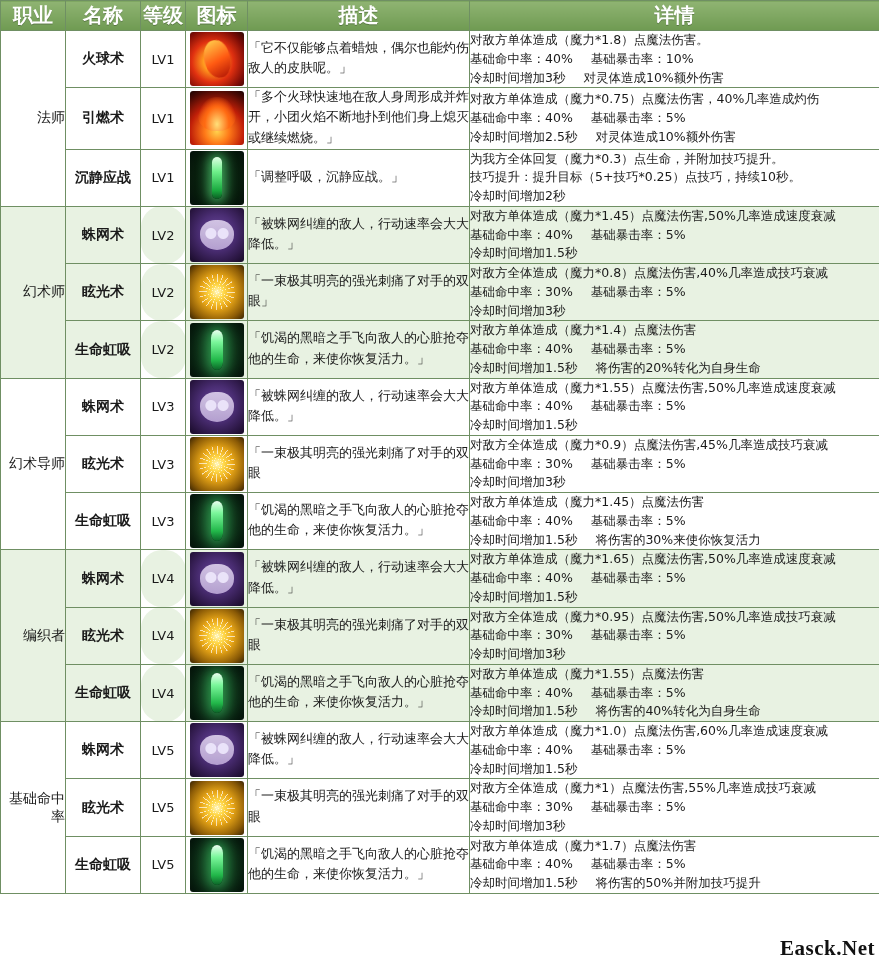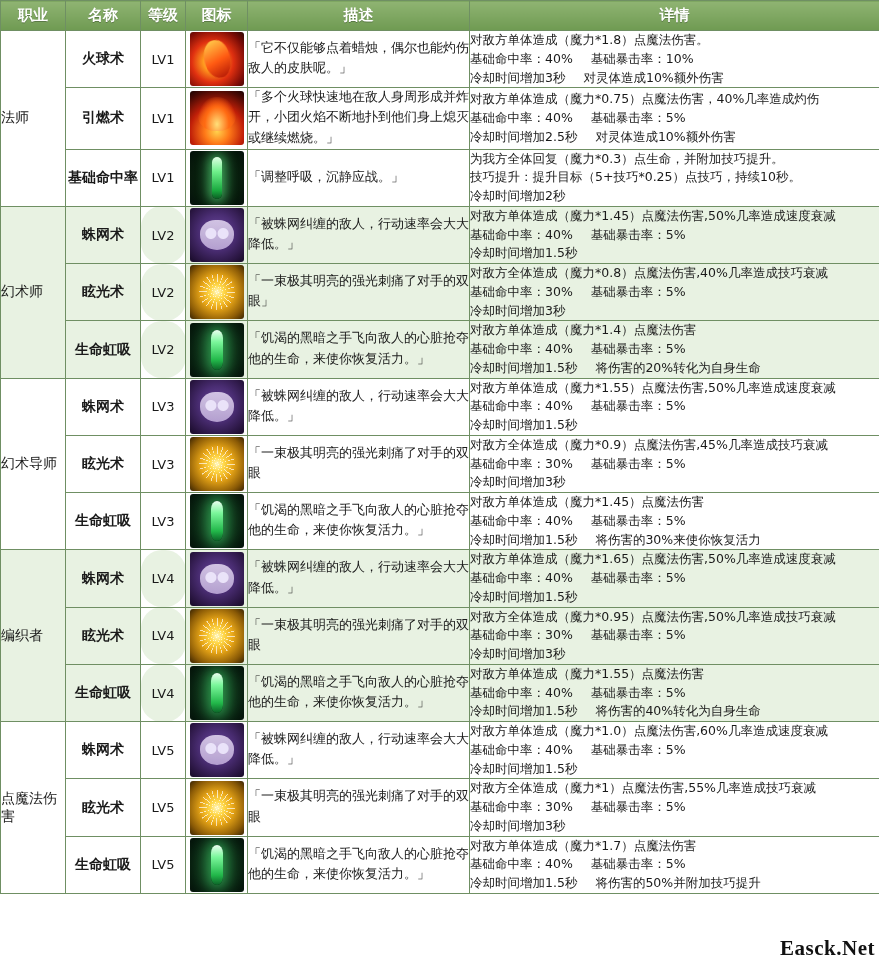--- a/index.html
+++ b/index.html
@@ -22,35 +22,35 @@
   table.skills th, table.skills td {
     border: 1px solid #6f8f63;
     padding: 0;
     vertical-align: middle;
   }
   thead th {
     background: #7aa05f;
     background-image: linear-gradient(#8fb472, #6f9a52);
     color: #ffffff;
     font-weight: bold;
-    font-size: 15px;
+    font-size: 20px;
     height: 30px;
     text-align: center;
     text-shadow: 0 1px 0 rgba(0,0,0,0.25);
   }
   
   col.c-class   { width: 65px; }
   col.c-name    { width: 75px; }
   col.c-level   { width: 45px; }
   col.c-icon    { width: 62px; }
   col.c-desc    { width: 222px; }
   col.c-detail  { width: 410px; }
 
   td.class-cell {
-    text-align: left;
+    text-align: right;
     font-size: 14px;
     color: #1a1a1a;
   }
   td.name-cell {
     text-align: center;
     font-size: 14px;
     font-weight: bold;
     color: #1a1a1a;
   }
   td.level-cell {
@@ -240,21 +240,21 @@
             <span class="icon-box ic-ignite"></span>
           </td>
           <td class="desc-cell">「多个火球快速地在敌人身周形成并炸开，小团火焰不断地扑到他们身上熄灭或继续燃烧。」</td>
           <td class="detail-cell">
             <div class="detail-line"><span>对敌方单体造成（魔力*0.75）点魔法伤害，40%几率造成灼伤</span></div>
             <div class="detail-line"><span>基础命中率：40%</span><span class="gap"></span><span>基础暴击率：5%</span></div>
             <div class="detail-line"><span>冷却时间增加2.5秒</span><span class="gap"></span><span>对灵体造成10%额外伤害</span></div>
           </td>
         </tr>
         <tr class="band-b">
-          <td class="name-cell">基础命中率</td>
+          <td class="name-cell">沉静应战</td>
           <td class="level-cell">LV1</td>
           <td class="icon-cell">
             <span class="icon-box ic-calm"></span>
           </td>
           <td class="desc-cell">「调整呼吸，沉静应战。」</td>
           <td class="detail-cell">
             <div class="detail-line"><span>为我方全体回复（魔力*0.3）点生命，并附加技巧提升。</span></div>
             <div class="detail-line"><span>技巧提升：提升目标（5+技巧*0.25）点技巧，持续10秒。</span></div>
             <div class="detail-line"><span>冷却时间增加2秒</span></div>
           </td>
@@ -373,21 +373,21 @@
             <span class="icon-box ic-drain"></span>
           </td>
           <td class="desc-cell">「饥渴的黑暗之手飞向敌人的心脏抢夺他的生命，来使你恢复活力。」</td>
           <td class="detail-cell">
             <div class="detail-line"><span>对敌方单体造成（魔力*1.55）点魔法伤害</span></div>
             <div class="detail-line"><span>基础命中率：40%</span><span class="gap"></span><span>基础暴击率：5%</span></div>
             <div class="detail-line"><span>冷却时间增加1.5秒</span><span class="gap"></span><span>将伤害的40%转化为自身生命</span></div>
           </td>
         </tr>
         <tr class="band-b">
-          <td class="class-cell" rowspan="3">点魔法伤害</td>
+          <td class="class-cell" rowspan="3">基础命中率</td>
           <td class="name-cell">蛛网术</td>
           <td class="level-cell">LV5</td>
           <td class="icon-cell">
             <span class="icon-box ic-web"></span>
           </td>
           <td class="desc-cell">「被蛛网纠缠的敌人，行动速率会大大降低。」</td>
           <td class="detail-cell">
             <div class="detail-line"><span>对敌方单体造成（魔力*1.0）点魔法伤害,60%几率造成速度衰减</span></div>
             <div class="detail-line"><span>基础命中率：40%</span><span class="gap"></span><span>基础暴击率：5%</span></div>
             <div class="detail-line"><span>冷却时间增加1.5秒</span></div>

